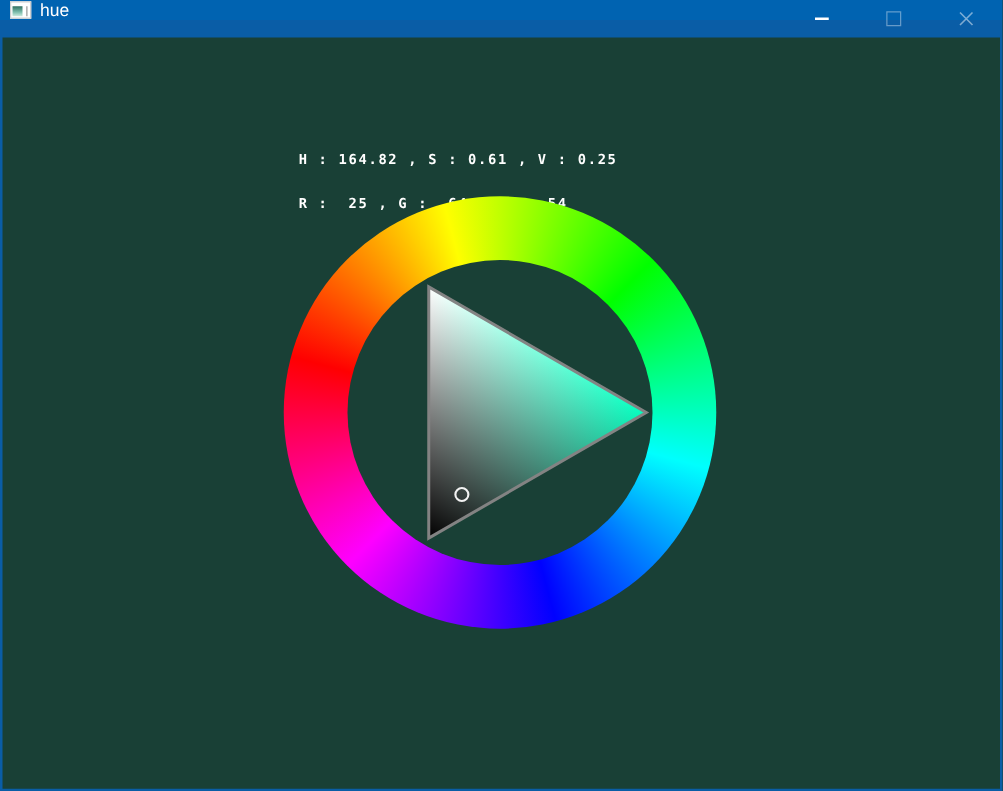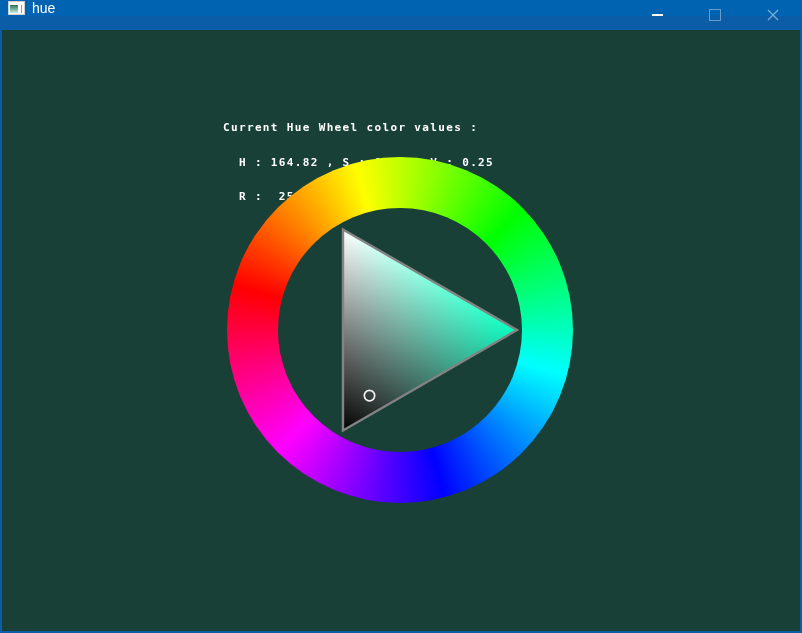--- a/index.html
+++ b/index.html
@@ -83,21 +83,20 @@
         <svg class="glyph-close" viewBox="0 0 12 12">
           <path d="M1 1 L11 11 M11 1 L1 11" stroke="rgba(255,255,255,0.48)" stroke-width="1.3" fill="none"></path>
         </svg>
       </button>
     </div>
   </div>
 
   <div class="content" style="background: rgb(25, 64, 54);">
 
     <div class="readout">
-      <div>Current Hue Wheel color values :</div>
       <div>  H : 164.82 , S : 0.61 , V : 0.25</div>
       <div>  R :  25 , G :  64 , B :  54</div>
     </div>
 
     <div class="hue-ring" id="hue-ring" style="background: conic-gradient(rgb(192, 255, 0) 0deg, rgb(128, 255, 0) 15deg, rgb(65, 255, 0) 30deg, rgb(1, 255, 0) 45deg, rgb(0, 255, 63) 60deg, rgb(0, 255, 127) 75deg, rgb(0, 255, 190) 90deg, rgb(0, 255, 254) 105deg, rgb(0, 192, 255) 120deg, rgb(0, 128, 255) 135deg, rgb(0, 65, 255) 150deg, rgb(0, 1, 255) 165deg, rgb(63, 0, 255) 180deg, rgb(127, 0, 255) 195deg, rgb(190, 0, 255) 210deg, rgb(254, 0, 255) 225deg, rgb(255, 0, 192) 240deg, rgb(255, 0, 128) 255deg, rgb(255, 0, 65) 270deg, rgb(255, 0, 1) 285deg, rgb(255, 63, 0) 300deg, rgb(255, 127, 0) 315deg, rgb(255, 190, 0) 330deg, rgb(255, 254, 0) 345deg, rgb(192, 255, 0) 360deg);"></div>
     <div class="hue-hole" style="background: rgb(25, 64, 54);"></div>
 
     <svg class="sv-overlay" viewBox="0 0 798 601">
       <defs>
         <linearGradient id="satGrad" gradientUnits="userSpaceOnUse" x1="341" y1="300" x2="515" y2="300">

